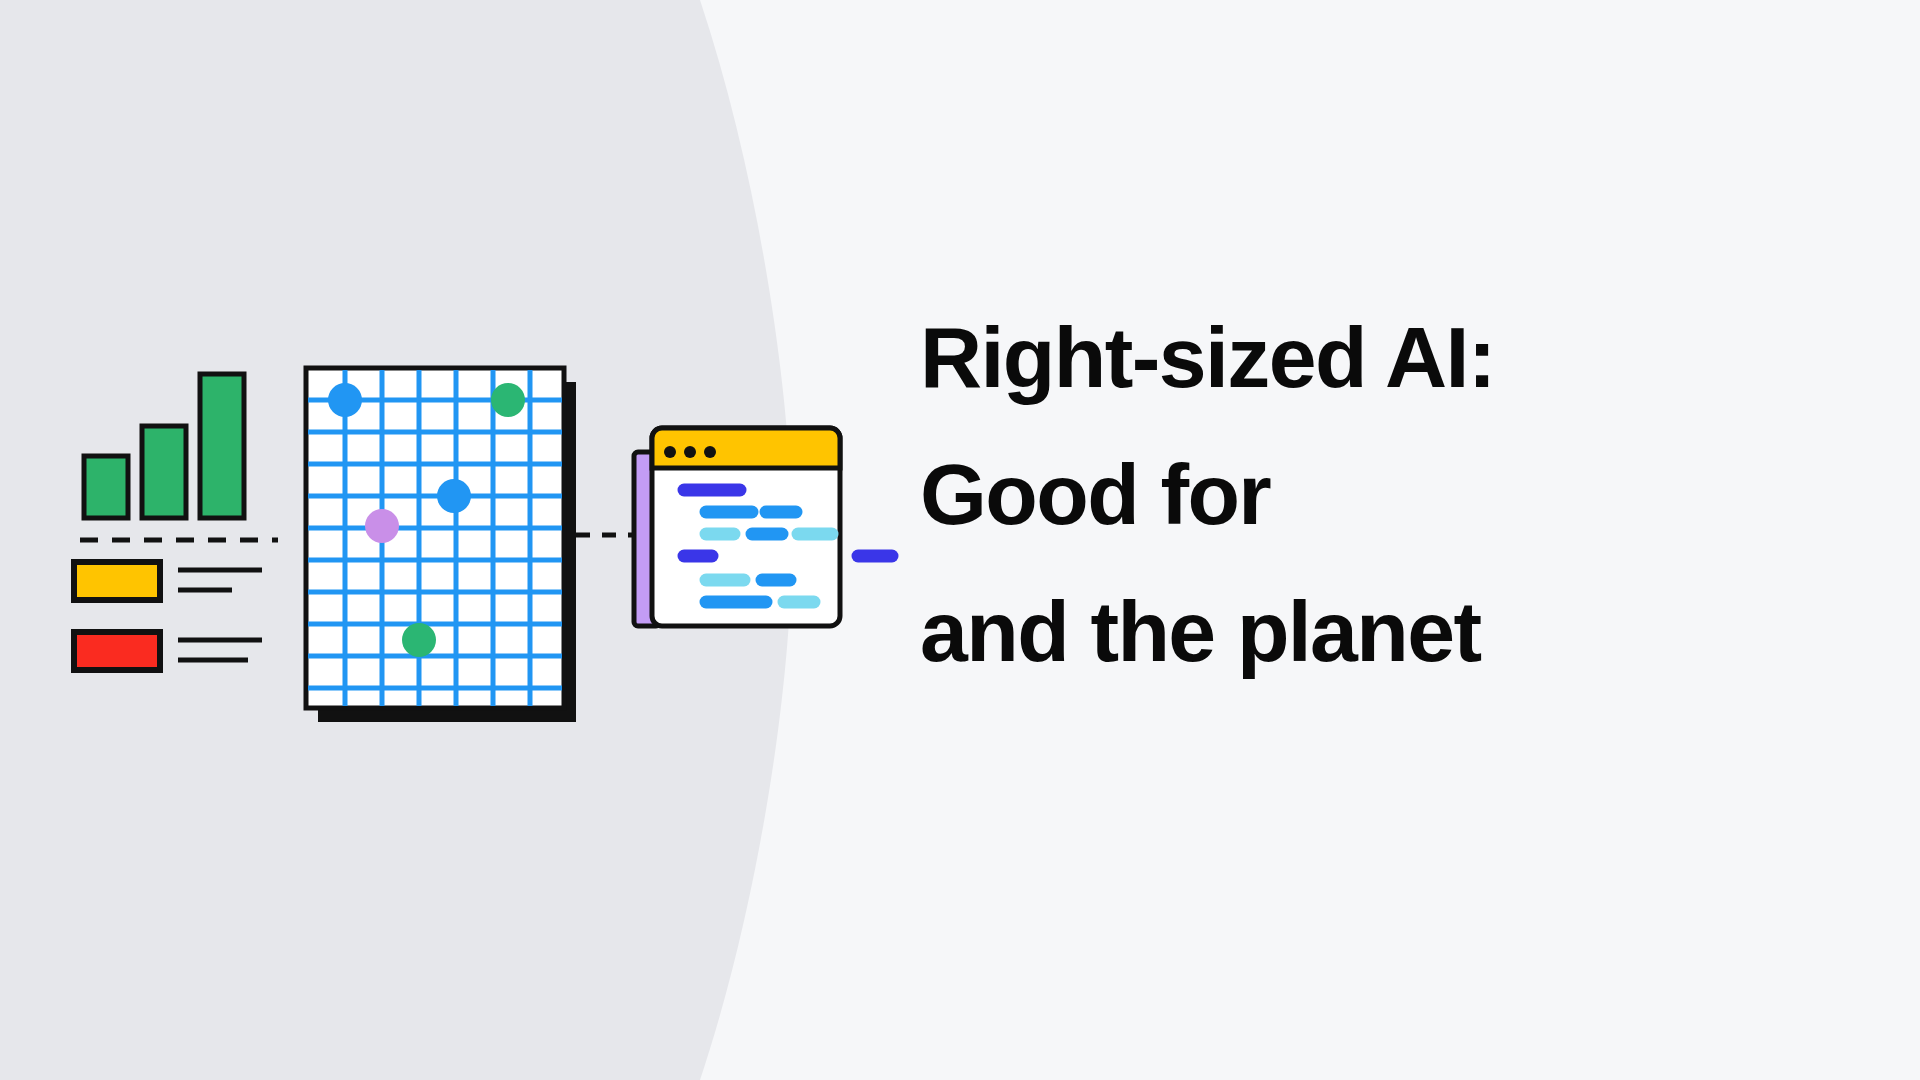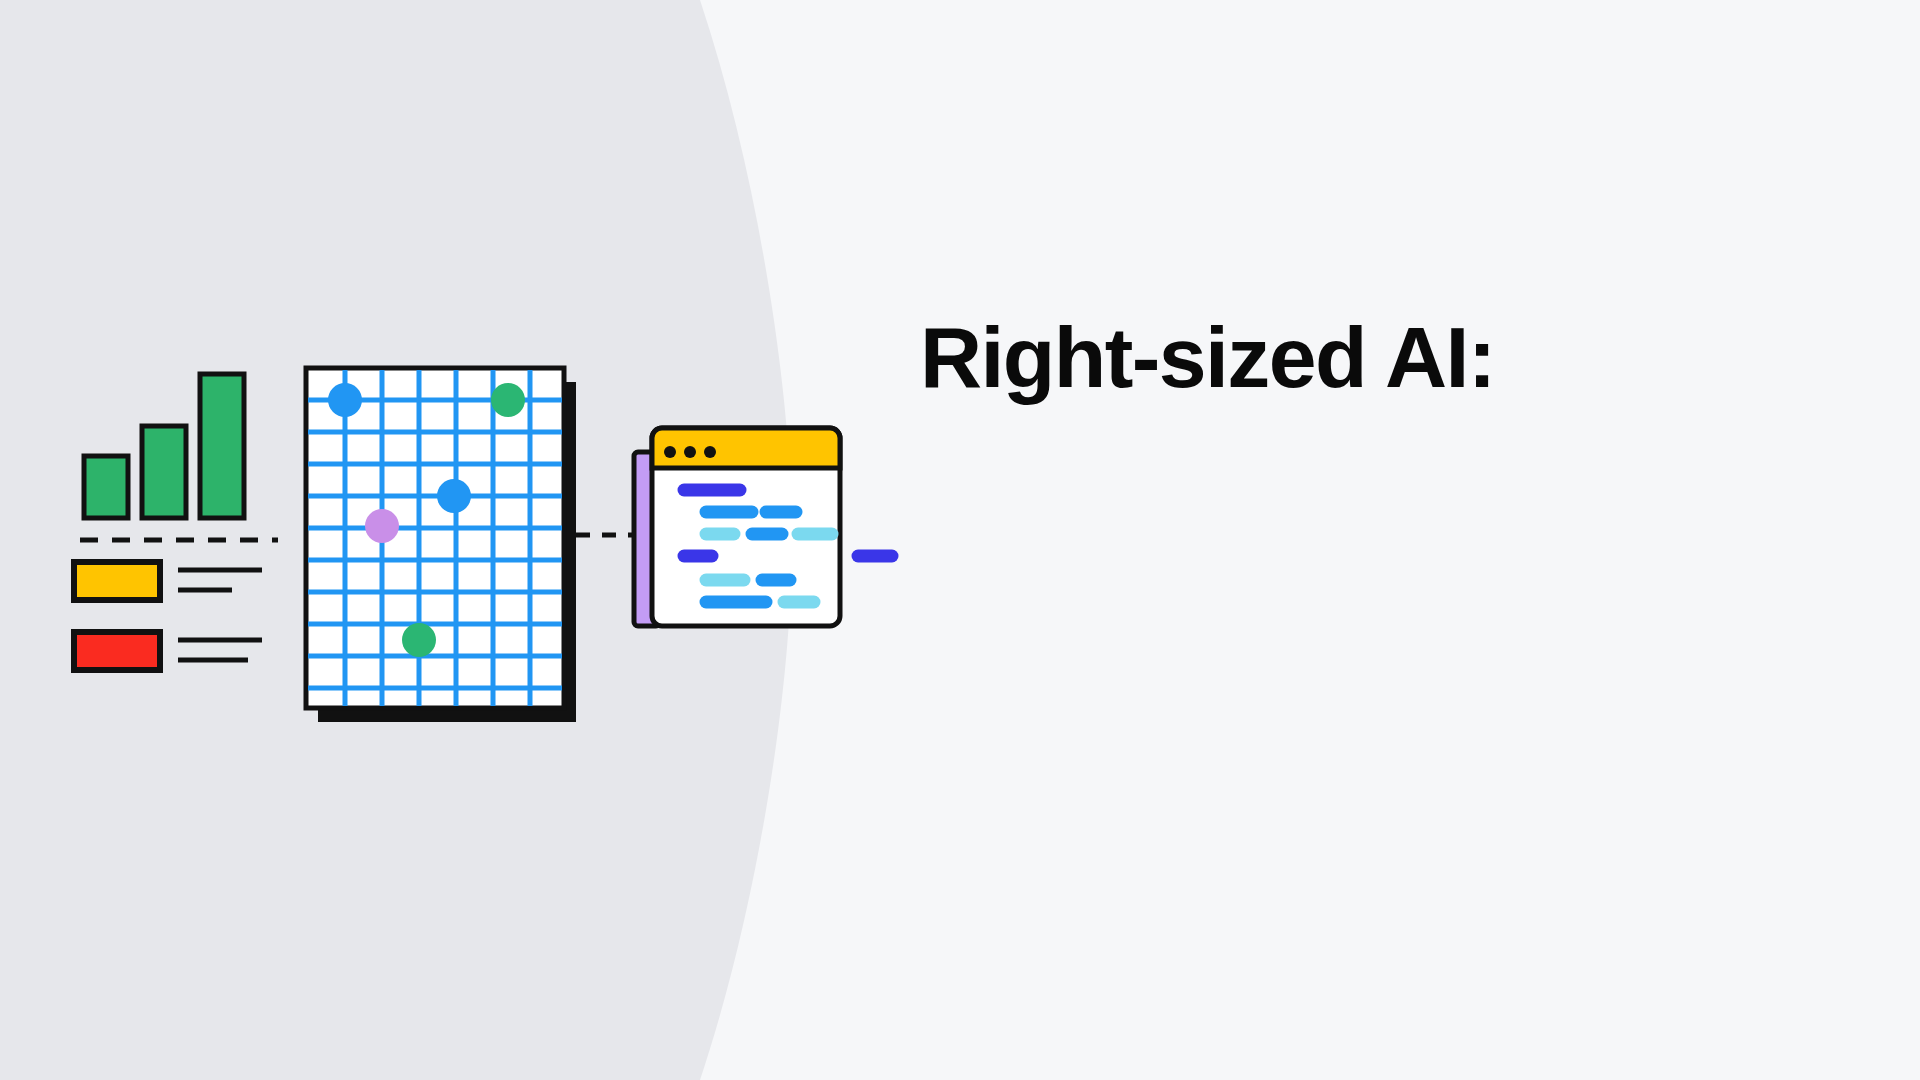--- a/index.html
+++ b/index.html
@@ -137,15 +137,17 @@
         <line x1="762" y1="580" x2="790" y2="580" stroke="#2196f3"></line>
 
         <line x1="706" y1="602" x2="766" y2="602" stroke="#2196f3"></line>
         <line x1="784" y1="602" x2="814" y2="602" stroke="#7bd9ef"></line>
       </g>
     </g>
   </svg>
 
   <h1 id="headline">
     <span class="hl-line">Right-sized AI:</span>
+    <span class="hl-line">Good for</span>
+    <span class="hl-line">and the planet</span>
   </h1>
 
 </div>
 
 </body></html>

